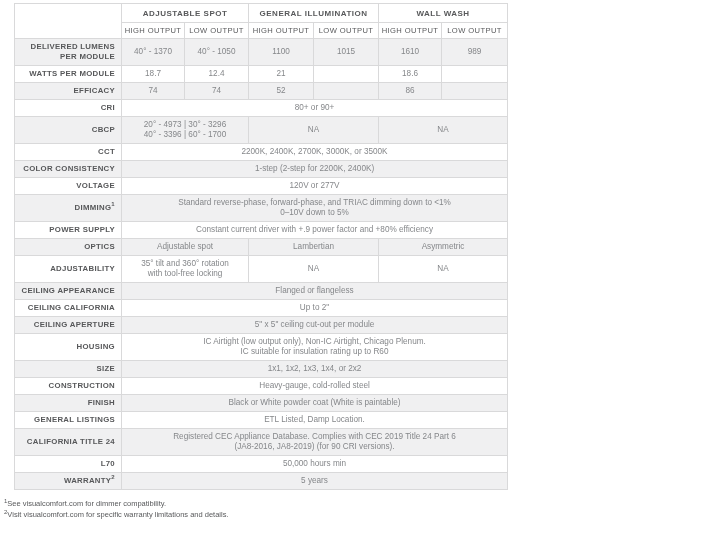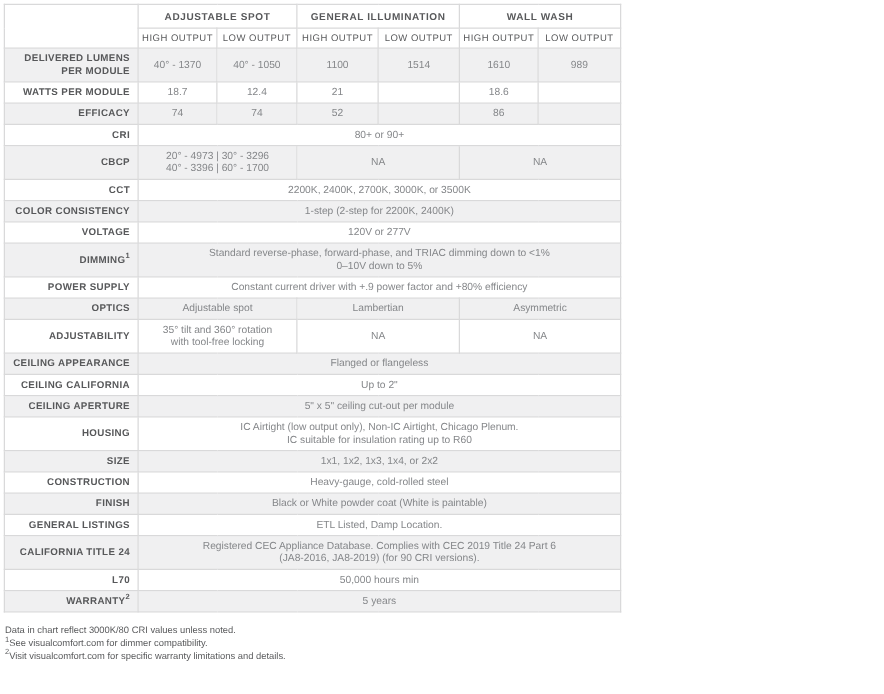--- a/index.html
+++ b/index.html
@@ -11,21 +11,21 @@
   .page {
     position: relative;
     width: 707px;
     height: 555px;
     background: #ffffff;
     overflow: hidden;
   }
   .table-wrap {
     position: absolute;
     top: 3px;
-    left: 3px;
+    left: 14px;
   }
   table.spec {
     border-collapse: collapse;
     table-layout: fixed;
     width: 493px;
   }
   table.spec th, table.spec td {
     border: 1px solid #d9d9da;
     vertical-align: middle;
     overflow: hidden;
@@ -124,21 +124,21 @@
             <th class="output">HIGH OUTPUT</th>
             <th class="output">LOW OUTPUT</th>
           </tr>
         </thead>
       <tbody>
           <tr class="shaded">
             <td class="rowlabel">DELIVERED LUMENS PER MODULE</td>
             <td class="value" colspan="1">40° - 1370</td>
             <td class="value" colspan="1">40° - 1050</td>
             <td class="value" colspan="1">1100</td>
-            <td class="value" colspan="1">1514</td>
+            <td class="value" colspan="1">1015</td>
             <td class="value" colspan="1">1610</td>
             <td class="value" colspan="1">989</td>
           </tr>
           <tr class="plain">
             <td class="rowlabel">WATTS PER MODULE</td>
             <td class="value" colspan="1">18.7</td>
             <td class="value" colspan="1">12.4</td>
             <td class="value" colspan="1">21</td>
             <td class="value" colspan="1"></td>
             <td class="value" colspan="1">18.6</td>
@@ -236,17 +236,16 @@
             <td class="value" colspan="6">50,000 hours min</td>
           </tr>
           <tr class="shaded">
             <td class="rowlabel">WARRANTY<sup>2</sup></td>
             <td class="value" colspan="6">5 years</td>
           </tr>
         </tbody>
     </table>
   </div>
   <div class="footnotes">
-      <div class="footnote-line"><span>Data in chart reflect 3000K/80 CRI values unless noted.</span></div>
       <div class="footnote-line"><sup>1</sup><span>See visualcomfort.com for dimmer compatibility.</span></div>
       <div class="footnote-line"><sup>2</sup><span>Visit visualcomfort.com for specific warranty limitations and details.</span></div>
     </div>
 </div>
 
 </body></html>

